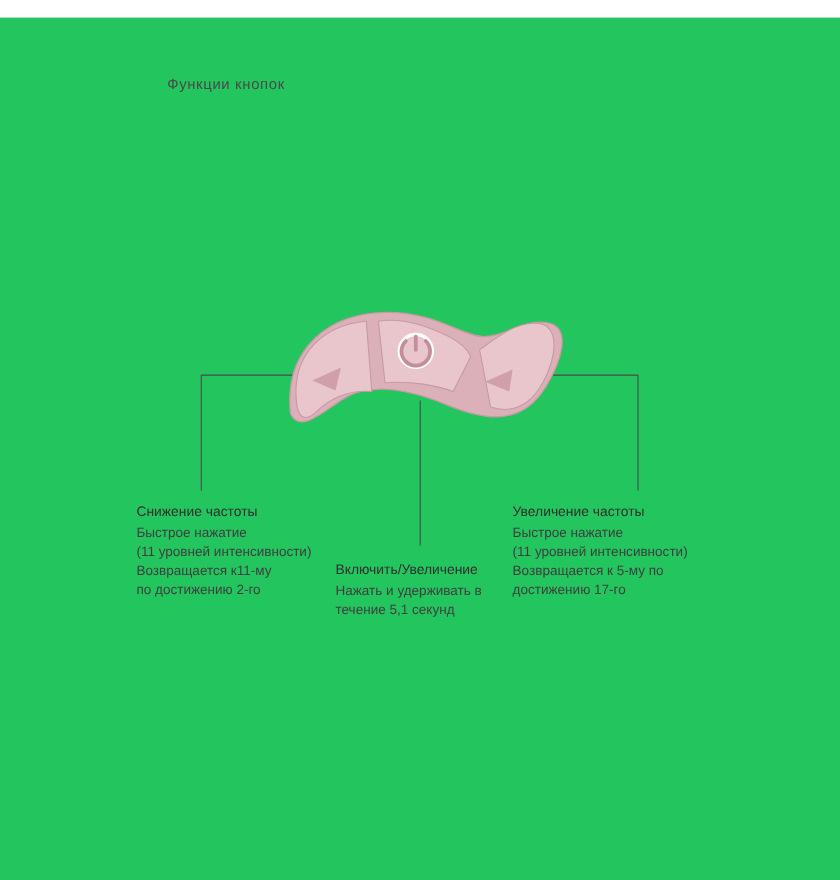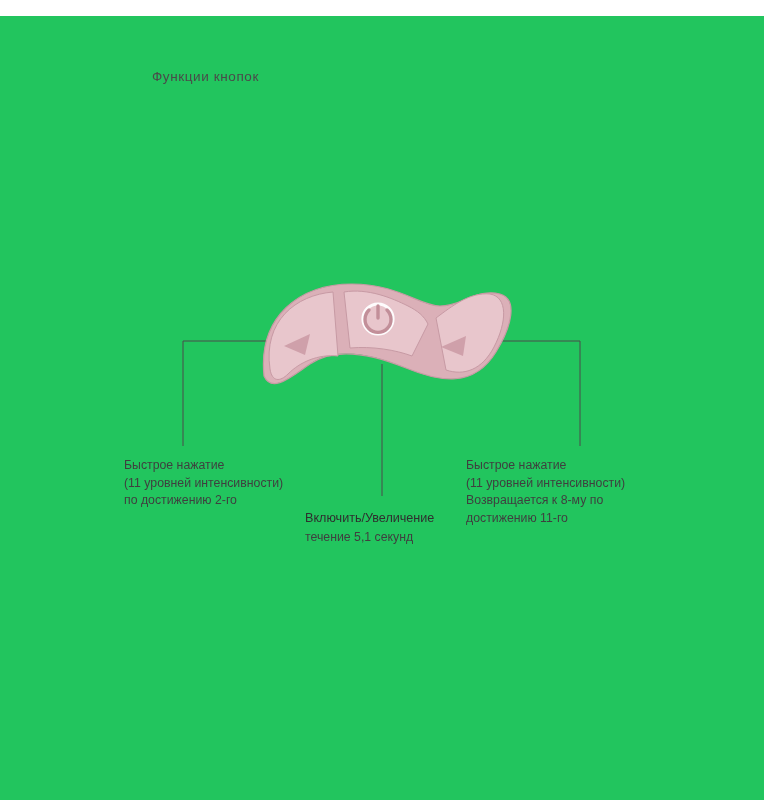--- a/index.html
+++ b/index.html
@@ -123,30 +123,34 @@
       <path d="M436 302
                C 452 290, 470 276, 490 278
                C 508 281, 507 306, 494 331
                C 482 354, 464 360, 446 354
                Z" fill="#e8c6cc" stroke="#c79aa4" stroke-width="1"></path>
       <path d="M466 320 L 441 331 L 463 340 Z" fill="#cfa0aa"></path>
     </g>
   </svg>
 
   <div class="callout" id="callout-left">
+    <div class="heading">Снижение частоты</div>
     <div class="line">Быстрое нажатие</div>
     <div class="line">(11 уровней интенсивности)</div>
+    <div class="line">Возвращается к11-му</div>
     <div class="line">по достижению 2-го</div>
   </div>
 
   <div class="callout" id="callout-center">
     <div class="heading">Включить/Увеличение</div>
+    <div class="line">Нажать и удерживать в</div>
     <div class="line">течение 5,1 секунд</div>
   </div>
 
   <div class="callout" id="callout-right">
+    <div class="heading">Увеличение частоты</div>
     <div class="line">Быстрое нажатие</div>
     <div class="line">(11 уровней интенсивности)</div>
-    <div class="line">Возвращается к 8-му по</div>
-    <div class="line">достижению 11-го</div>
+    <div class="line">Возвращается к 5-му по</div>
+    <div class="line">достижению 17-го</div>
   </div>
 
 </div>
 
 </body></html>

